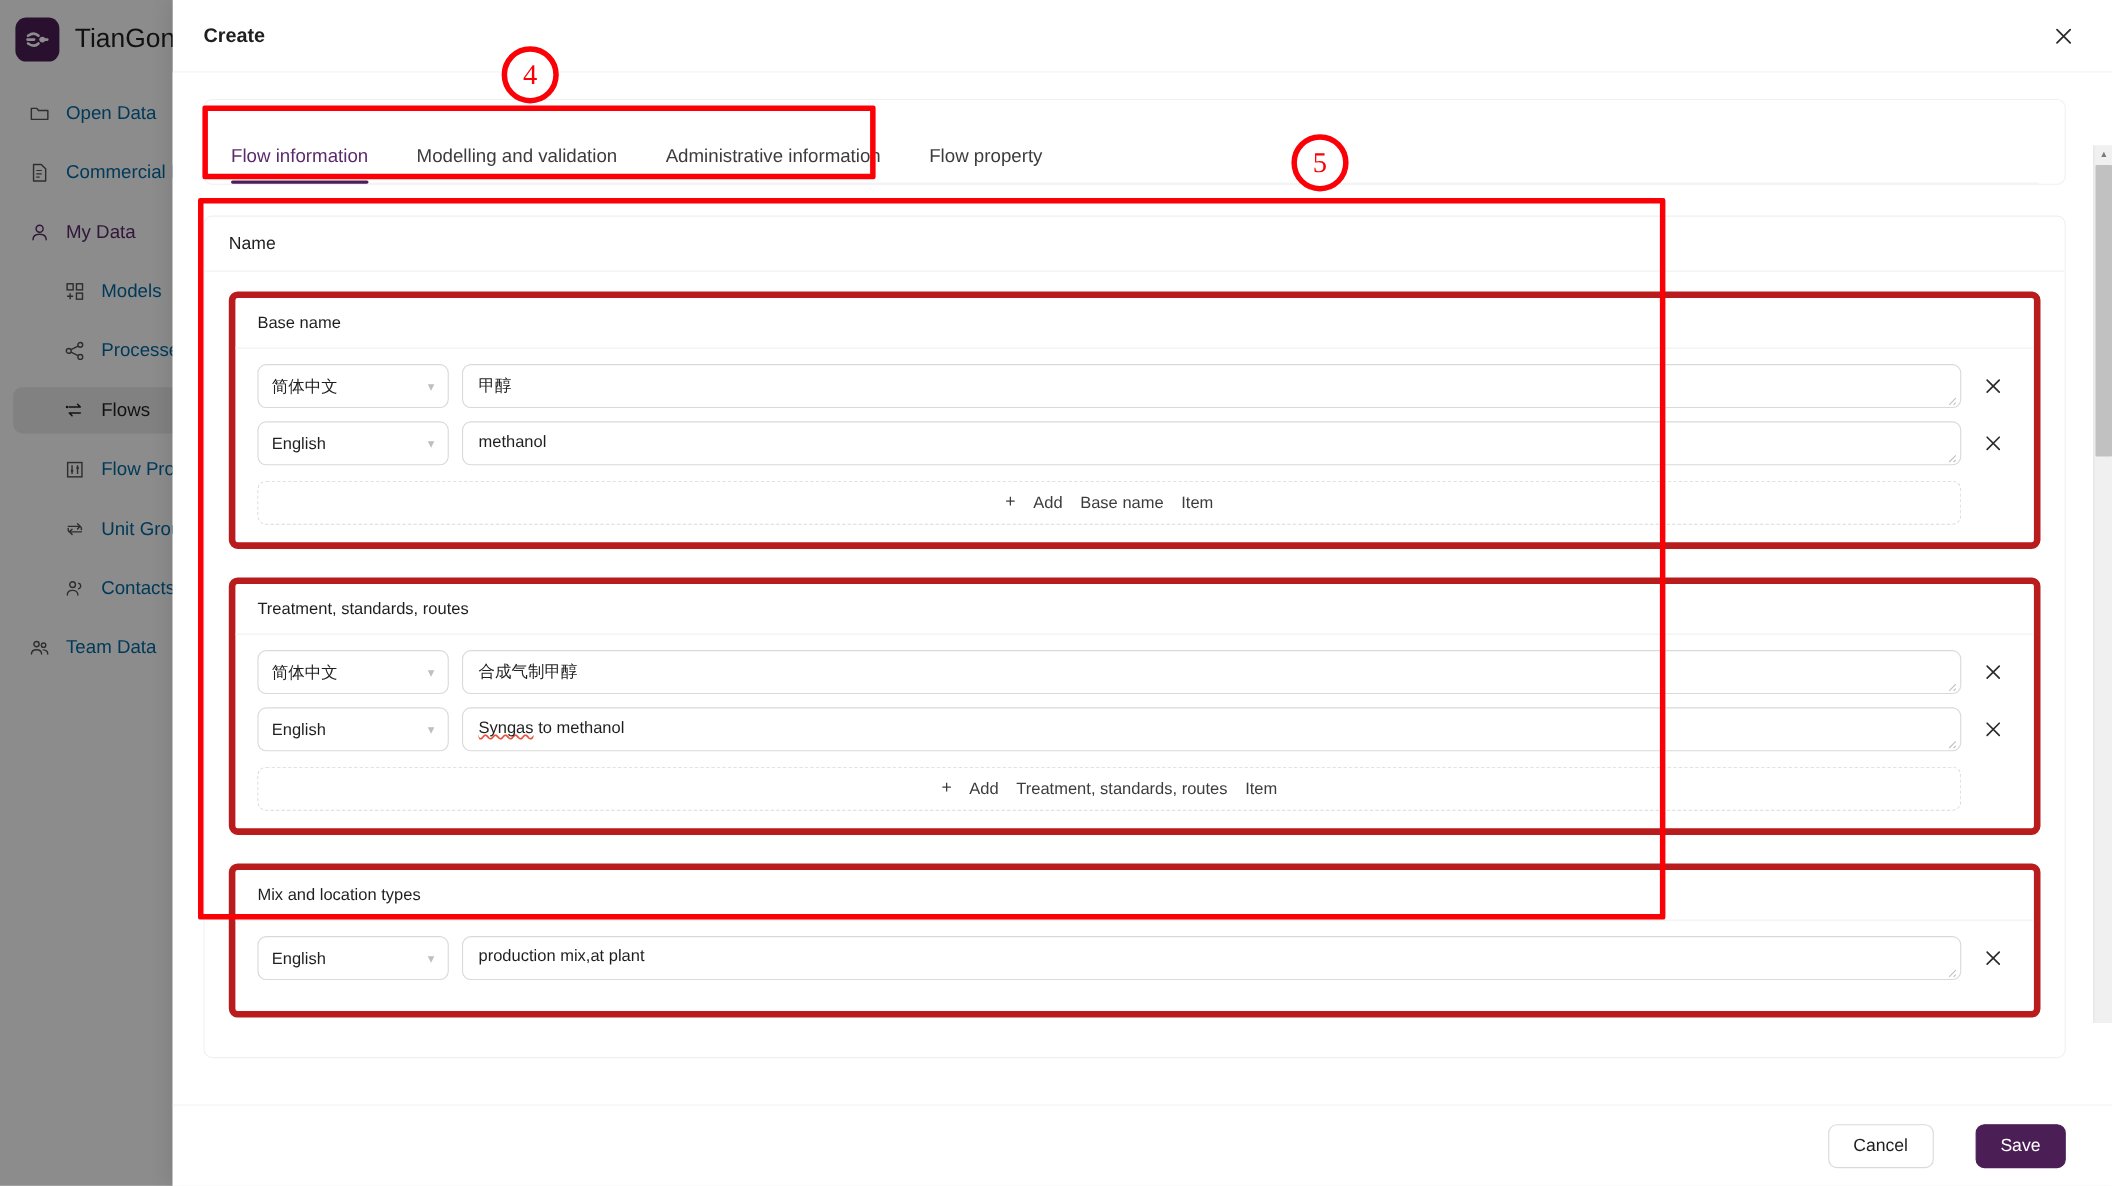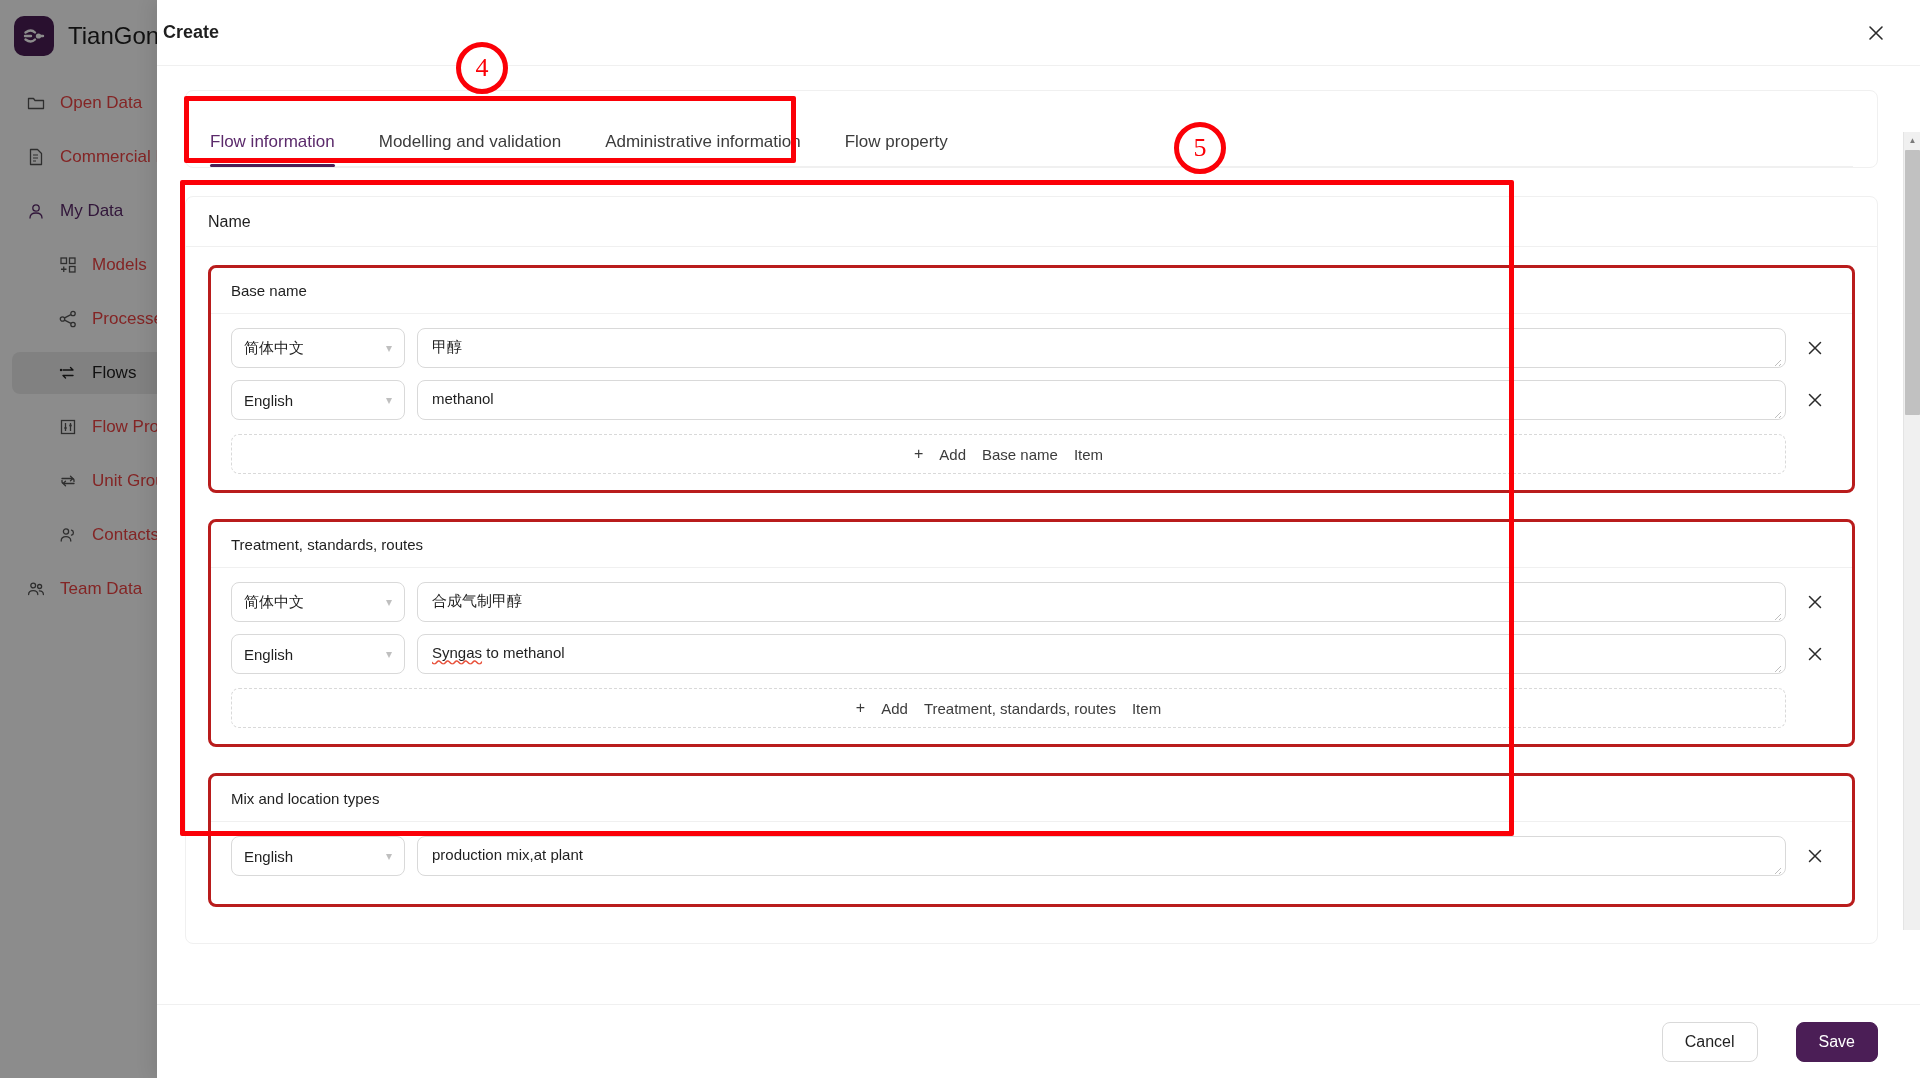--- a/index.html
+++ b/index.html
@@ -30,21 +30,21 @@
     display: flex; align-items: center; justify-content: center;
     flex: 0 0 auto;
   }
   .brand-title {
     font-size: 24px; color: #1f1f1f; font-weight: 400; white-space: nowrap;
   }
   .nav { padding: 10px 12px 0 12px; }
   .nav-item {
     display: flex; align-items: center; gap: 14px;
     height: 42px; padding-left: 14px; margin-bottom: 12px;
-    border-radius: 8px; font-size: 17px; color: #ef4444; cursor: pointer;
+    border-radius: 8px; font-size: 17px; color: #0369a1; cursor: pointer;
     white-space: nowrap;
   }
   .nav-item.child { padding-left: 46px; }
   .nav-item.accent { color: #5b2a6b; }
   .nav-item.selected { background: #ececec; color: #1f1f1f; }
   .nav-icon { width: 20px; height: 20px; display: flex; align-items: center; justify-content: center; flex: 0 0 auto; }
   .nav-icon svg { display: block; }
 
   
   #modal-mask {
@@ -56,21 +56,21 @@
   #drawer {
     position: absolute; left: 157px; top: 0; width: 1763px; height: 1078px;
     background: #ffffff;
     display: flex; flex-direction: column;
     box-shadow: -6px 0 16px rgba(0,0,0,0.08);
   }
   #drawer-header {
     height: 66px; flex: 0 0 66px;
     border-bottom: 1px solid #f0f0f0;
     display: flex; align-items: center; justify-content: space-between;
-    padding: 0 24px 0 6px;
+    padding: 0 24px 0 28px;
   }
   #drawer-title { font-size: 18px; color: #1f1f1f; font-weight: 600; }
   #close-btn {
     width: 40px; height: 40px; border-radius: 6px;
     display: flex; align-items: center; justify-content: center;
     cursor: pointer; color: #3c3c3c;
   }
 
   #drawer-body {
     flex: 1 1 auto; position: relative; overflow: hidden;
@@ -105,21 +105,21 @@
     border: 1px solid #f0f0f0; border-radius: 8px; background: #fff;
   }
   .card-head {
     height: 50px; display: flex; align-items: center;
     padding: 0 22px; border-bottom: 1px solid #f0f0f0;
     font-size: 16px; color: #1f1f1f;
   }
   .card-inner { padding: 18px 22px 10px 22px; }
 
   .sub-card {
-    border: 3px solid #b91c1c; border-radius: 8px; background: #fff;
+    border: 6px solid #b91c1c; border-radius: 8px; background: #fff;
     margin-bottom: 26px;
   }
   .sub-head {
     height: 46px; display: flex; align-items: center;
     padding: 0 20px; border-bottom: 1px solid #f0f0f0;
     font-size: 15px; color: #1f1f1f;
   }
   .sub-body { padding: 14px 20px 16px 20px; }
 
   .lang-row { display: flex; align-items: flex-start; gap: 12px; margin-bottom: 12px; }

